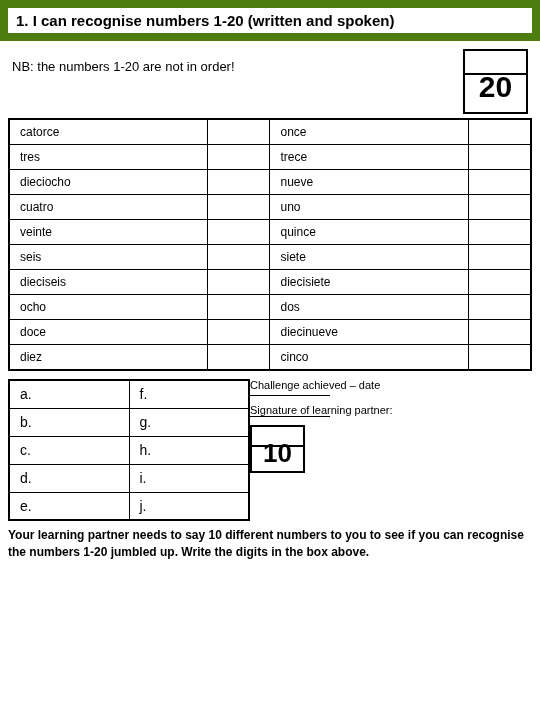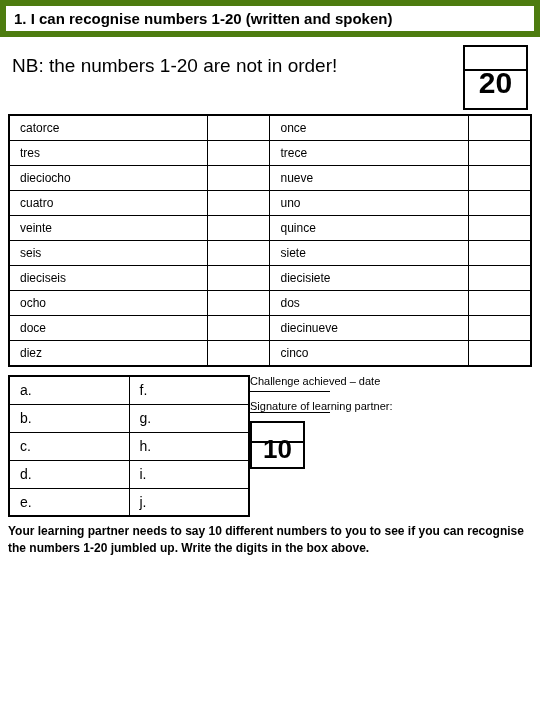--- a/index.html
+++ b/index.html
@@ -6,36 +6,36 @@
     body {
       width: 540px;
       min-height: 720px;
       background: #fff;
       font-family: Arial, sans-serif;
       font-size: 14px;
       color: #000;
     }
 
     .header {
-      border: 6px solid #4d7c0f;
+      border: 8px solid #4d7c0f;
       padding: 4px 8px;
       font-size: 15px;
       font-weight: bold;
       background: #fff;
     }
 
     .intro-section {
       display: flex;
       align-items: flex-start;
       justify-content: space-between;
       padding: 8px 12px 4px 12px;
     }
 
     .intro-text {
-      font-size: 19px;
+      font-size: 13px;
       padding-top: 10px;
     }
 
     .number-box-large {
       width: 65px;
       height: 65px;
       border: 2px solid #000;
       display: flex;
       align-items: center;
       justify-content: center;

